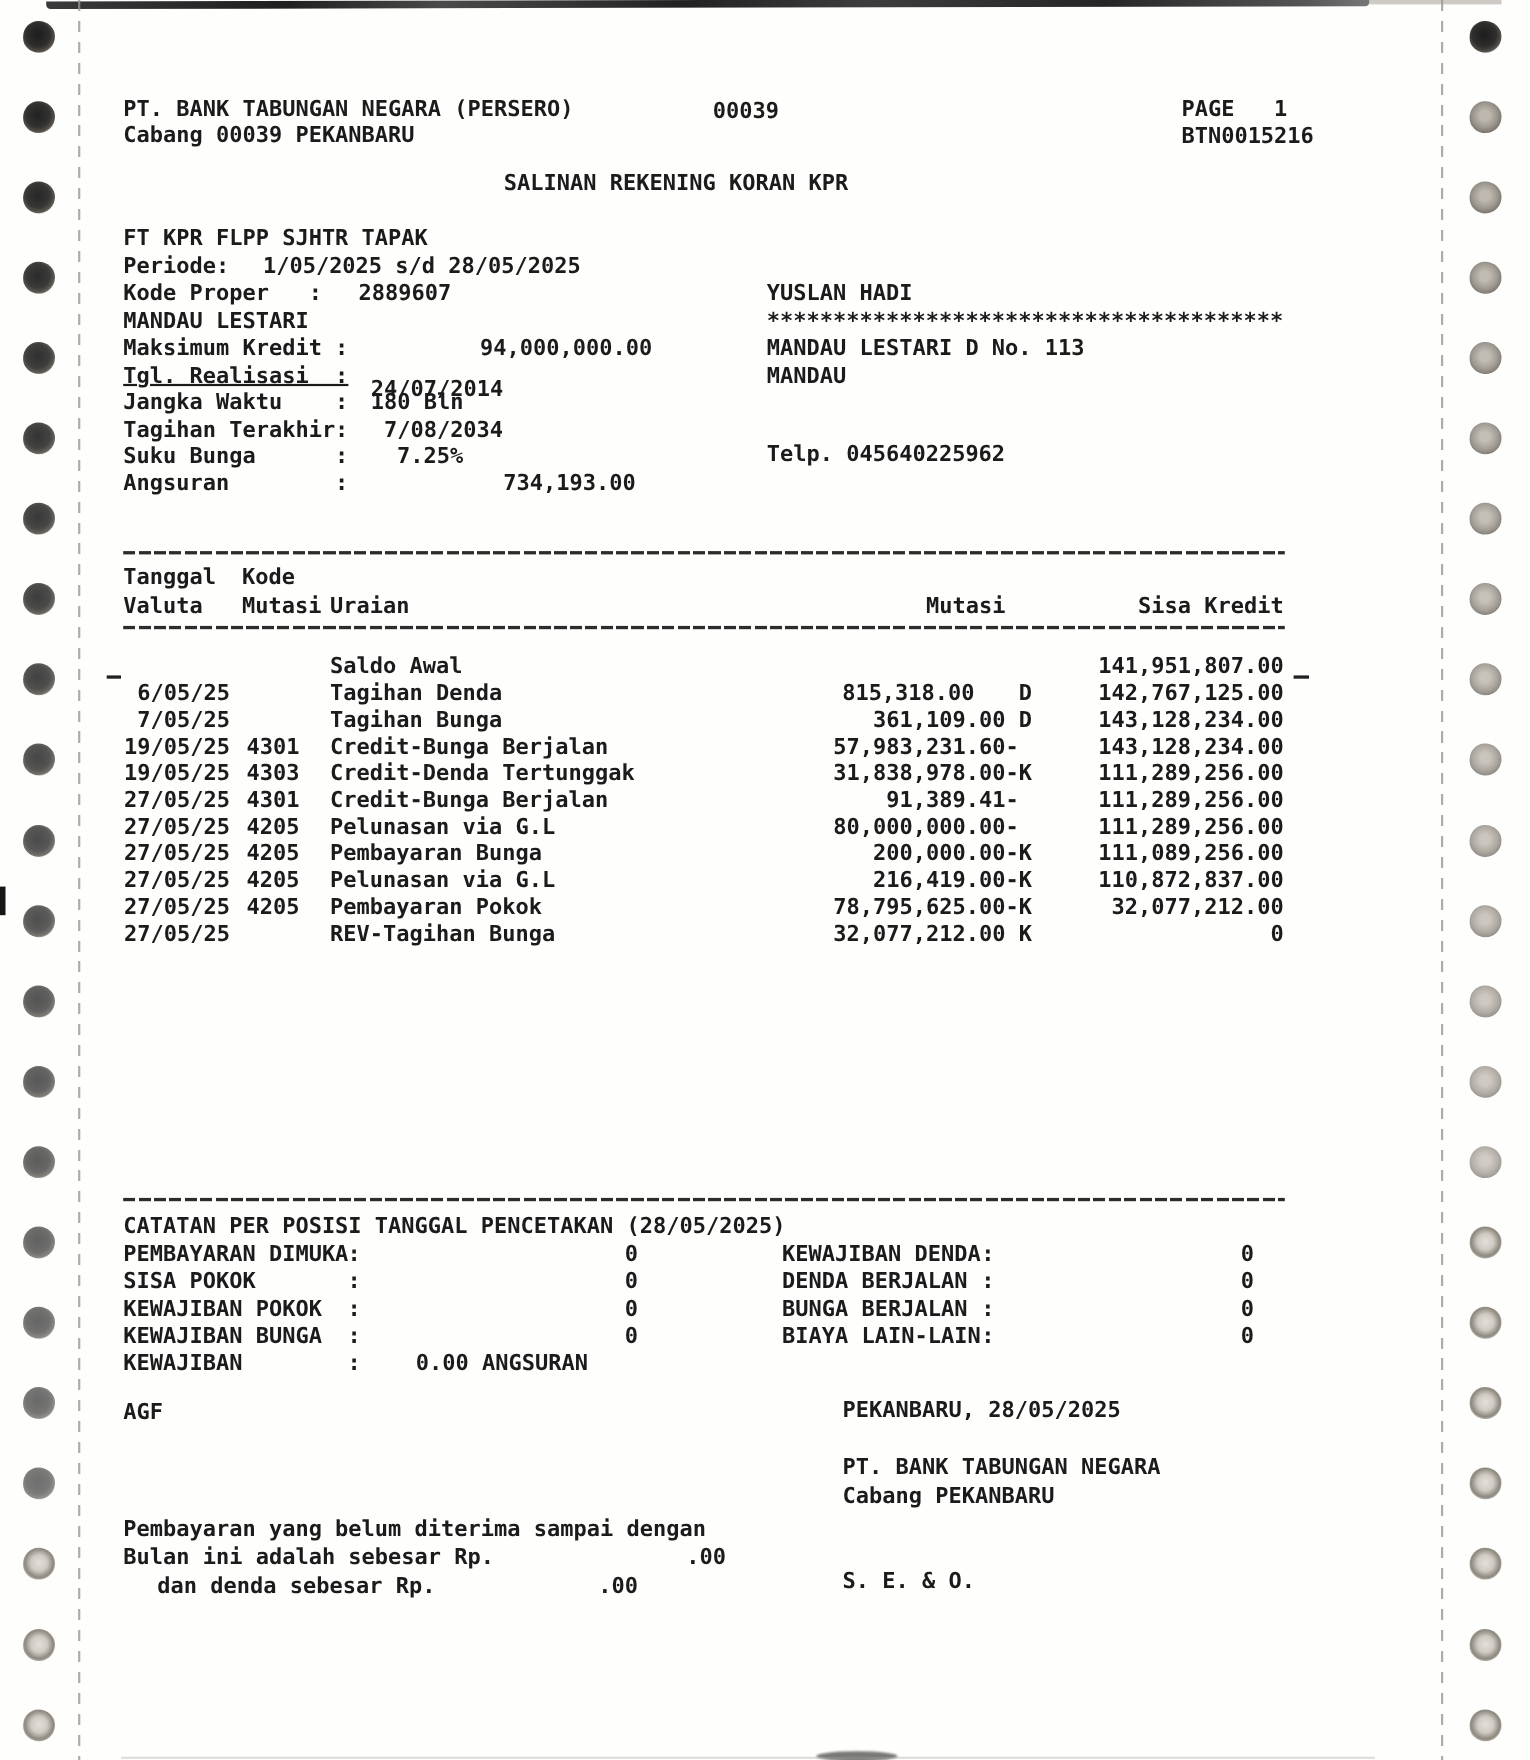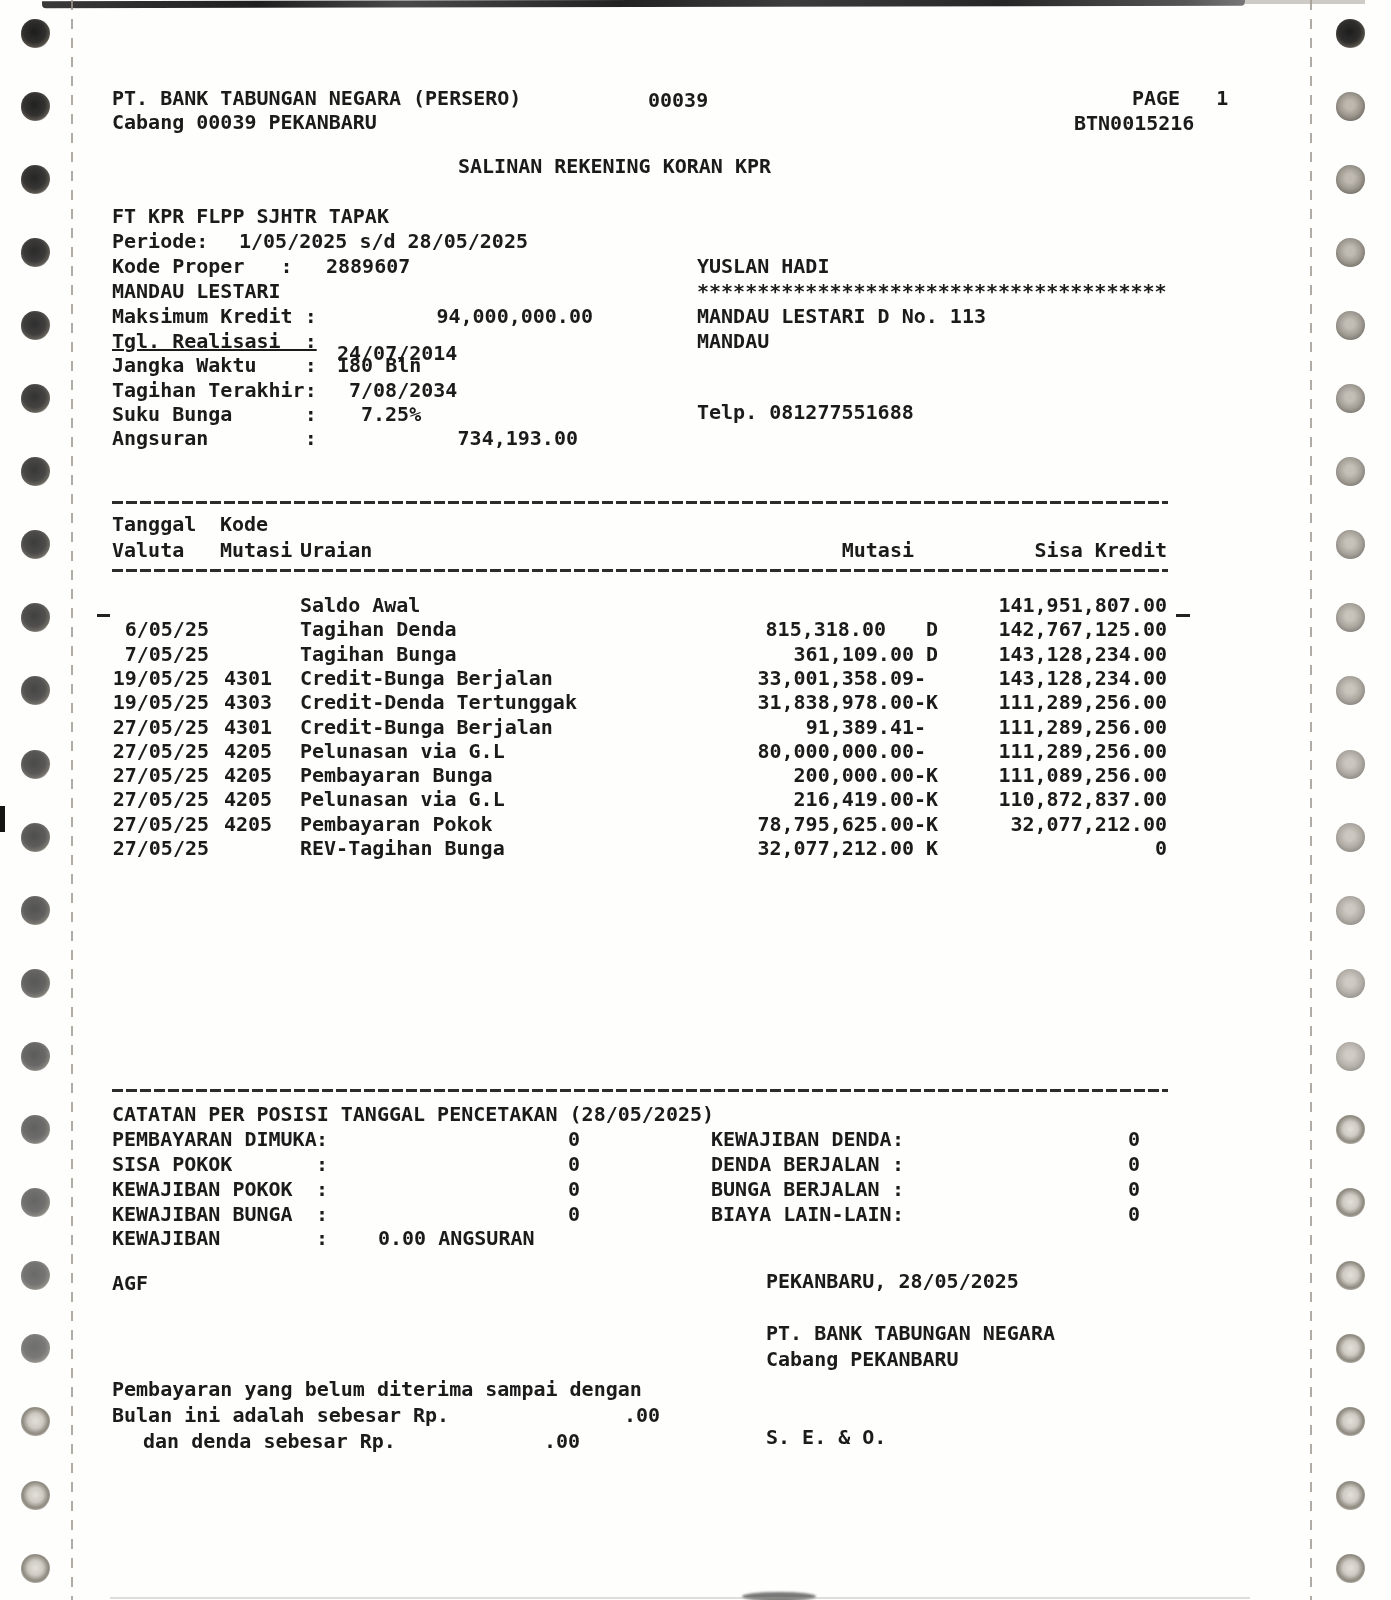--- a/index.html
+++ b/index.html
@@ -90,21 +90,21 @@
       <div class="hole hole-ring" style="left: 1335.5px; top: 1407.4px;"></div>
       <div class="hole hole-ring" style="left: 20.5px; top: 1480.5px;"></div>
       <div class="hole hole-ring" style="left: 1335.5px; top: 1480.5px;"></div>
       <div class="hole hole-ring" style="left: 20.5px; top: 1553.6px;"></div>
       <div class="hole hole-ring" style="left: 1335.5px; top: 1553.6px;"></div>
     </div>
 
   <div class="t" style="left:112px; top:86px;">PT. BANK TABUNGAN NEGARA (PERSERO)</div>
   <div class="t" style="left:112px; top:110px;">Cabang 00039 PEKANBARU</div>
   <div class="t" style="left:648px; top:88px;">00039</div>
-  <div class="t" style="left:1132px; top:86px;">PAGE   1</div>
+  <div class="t" style="left:1074px; top:86px;">PAGE   1</div>
   <div class="t" style="left:1074px; top:111px;">BTN0015216</div>
   <div class="t" style="left:458px; top:154px;">SALINAN REKENING KORAN KPR</div>
 
   <div class="t" style="left:112px; top:204px;">FT KPR FLPP SJHTR TAPAK</div>
   <div class="t" style="left:112px; top:229px;">Periode:</div>
   <div class="t" style="left:239px; top:229px;">1/05/2025 s/d 28/05/2025</div>
   <div class="t" style="left:112px; top:254px;">Kode Proper   :</div>
   <div class="t" style="left:326px; top:254px;">2889607</div>
   <div class="t" style="left:112px; top:279px;">MANDAU LESTARI</div>
   <div class="t" style="left:112px; top:304px;">Maksimum Kredit :</div>
@@ -117,21 +117,21 @@
   <div class="t" style="left:349px; top:378px;">7/08/2034</div>
   <div class="t" style="left:112px; top:402px;">Suku Bunga      :</div>
   <div class="t" style="left:361px; top:402px;">7.25%</div>
   <div class="t" style="left:112px; top:426px;">Angsuran        :</div>
   <div class="t t-r" style="left:380px; top:426px; width:198px;">734,193.00</div>
 
   <div class="t" style="left:697px; top:254px;">YUSLAN HADI</div>
   <div class="t" style="left:697px; top:279px;">***************************************</div>
   <div class="t" style="left:697px; top:304px;">MANDAU LESTARI D No. 113</div>
   <div class="t" style="left:697px; top:329px;">MANDAU</div>
-  <div class="t" style="left:697px; top:400px;">Telp. 081277551688</div>
+  <div class="t" style="left:697px; top:400px;">Telp. 045640225962</div>
 
   <div class="dash-h" style="left:112px; top:501px; width:1056px;"></div>
   <div class="t" style="left:112px; top:512px;">Tanggal</div>
   <div class="t" style="left:220px; top:512px;">Kode</div>
   <div class="t" style="left:112px; top:538px;">Valuta</div>
   <div class="t" style="left:220px; top:538px;">Mutasi</div>
   <div class="t" style="left:300px; top:538px;">Uraian</div>
   <div class="t t-r" style="left:700px; top:538px; width:214px;">Mutasi</div>
   <div class="t t-r" style="left:950px; top:538px; width:217px;">Sisa Kredit</div>
   <div class="dash-h" style="left:112px; top:569px; width:1056px;"></div>
@@ -152,21 +152,21 @@
         <div class="t t-r" style="left: 112px; top: 642px; width: 97px;">7/05/25</div>
         <div class="t" style="left: 300px; top: 642px; width: 320px;">Tagihan Bunga</div>
         <div class="t t-r" style="left: 650px; top: 642px; width: 264px;">361,109.00</div>
         <div class="t" style="left: 914px; top: 642px; width: 32px;"> D</div>
         <div class="t t-r" style="left: 950px; top: 642px; width: 217px;">143,128,234.00</div>
       </div>
       <div>
         <div class="t t-r" style="left: 112px; top: 666px; width: 97px;">19/05/25</div>
         <div class="t" style="left: 224px; top: 666px; width: 60px;">4301</div>
         <div class="t" style="left: 300px; top: 666px; width: 320px;">Credit-Bunga Berjalan</div>
-        <div class="t t-r" style="left: 650px; top: 666px; width: 264px;">33,001,358.09</div>
+        <div class="t t-r" style="left: 650px; top: 666px; width: 264px;">57,983,231.60</div>
         <div class="t" style="left: 914px; top: 666px; width: 32px;">-</div>
         <div class="t t-r" style="left: 950px; top: 666px; width: 217px;">143,128,234.00</div>
       </div>
       <div>
         <div class="t t-r" style="left: 112px; top: 690px; width: 97px;">19/05/25</div>
         <div class="t" style="left: 224px; top: 690px; width: 60px;">4303</div>
         <div class="t" style="left: 300px; top: 690px; width: 320px;">Credit-Denda Tertunggak</div>
         <div class="t t-r" style="left: 650px; top: 690px; width: 264px;">31,838,978.00</div>
         <div class="t" style="left: 914px; top: 690px; width: 32px;">-K</div>
         <div class="t t-r" style="left: 950px; top: 690px; width: 217px;">111,289,256.00</div>

